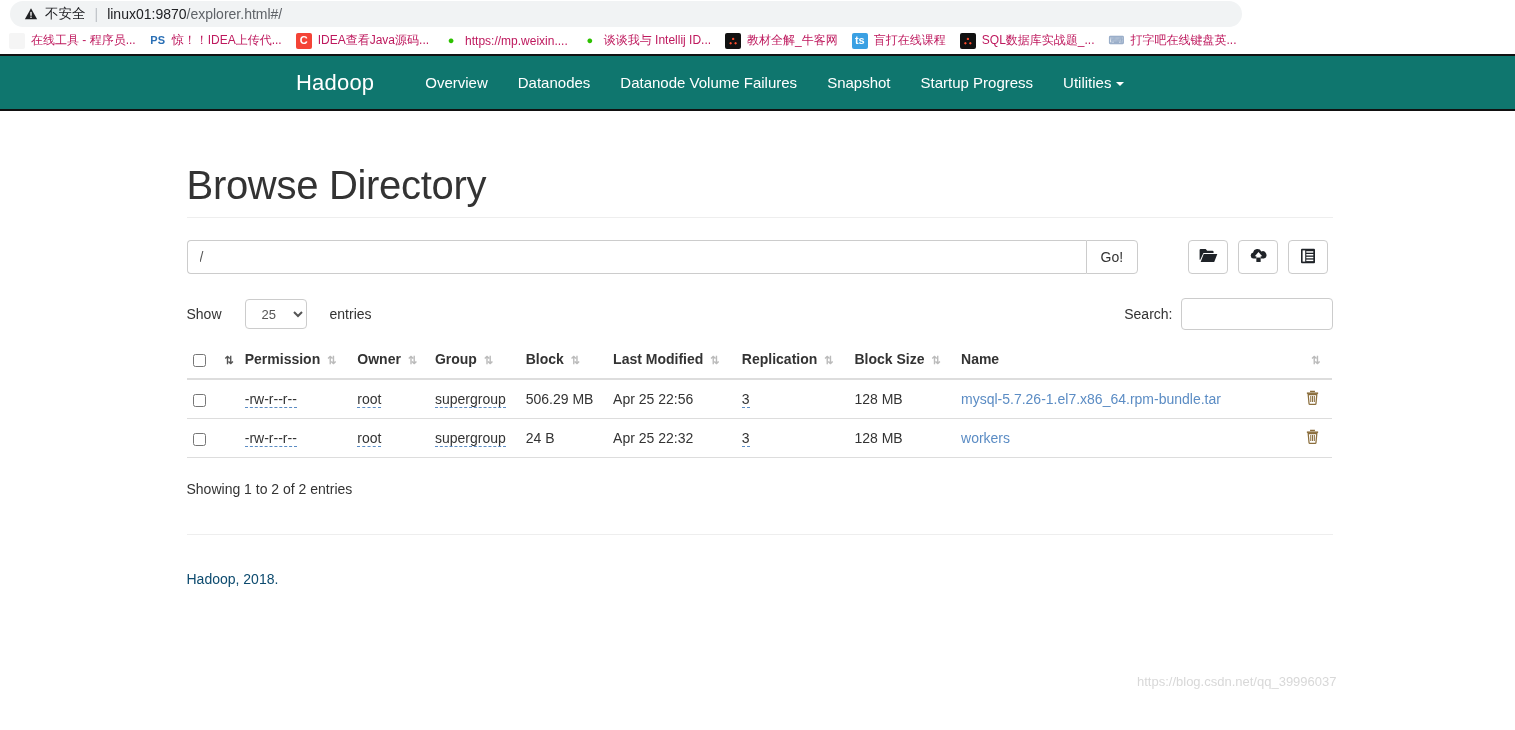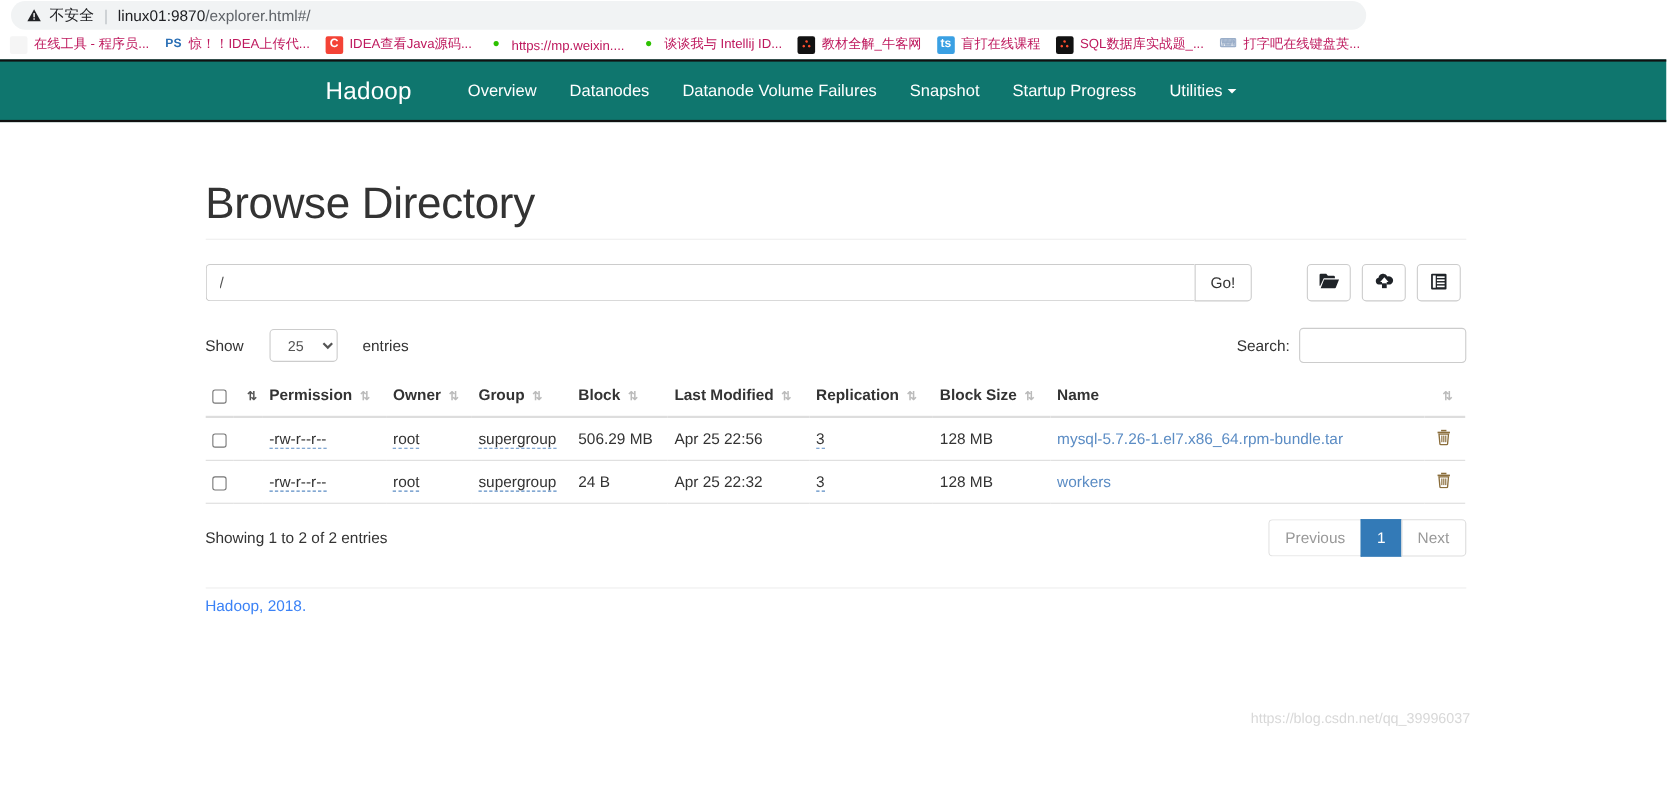--- a/index.html
+++ b/index.html
@@ -283,21 +283,21 @@
   }
   .page-btn:first-child { border-radius: 4px 0 0 4px; color: #999; }
   .page-btn:last-child { border-right: 1px solid #ddd; border-radius: 0 4px 4px 0; color: #999; }
   .page-btn.active {
     background: #337ab7;
     border-color: #337ab7;
     color: #fff;
   }
 
   #footer-rule { border-top: 1px solid #eee; margin-top: 27px; }
-  #page-footer { font-size: 14px; color: #3b82f6; margin-top: 7px; }
+  #page-footer { font-size: 14px; color: #0c4a6e; margin-top: 36px; }
 
   #watermark {
     position: absolute;
     right: -4px;
     bottom: -102px;
     font-size: 13px;
     color: #d8d8d8;
     white-space: nowrap;
   }
 </style>
@@ -495,24 +495,19 @@
                   <rect x="5.6" y="6.4" width="1.1" height="6.4" fill="#8a6d3b"></rect>
                   <rect x="7.5" y="6.4" width="1.1" height="6.4" fill="#8a6d3b"></rect>
                   <rect x="9.4" y="6.4" width="1.1" height="6.4" fill="#8a6d3b"></rect>
                 </svg></span></button></td>
         </tr>
       </tbody>
   </table>
 
   <div id="table-footer">
     <div id="info-text">Showing 1 to 2 of 2 entries</div>
-    <div id="pagination">
-        <button class="page-btn">Previous</button>
-        <button class="page-btn active">1</button>
-        <button class="page-btn">Next</button>
-      </div>
   </div>
 
   <div id="footer-rule"></div>
   <div id="page-footer">Hadoop, 2018.</div>
 
   <div id="watermark">https://blog.csdn.net/qq_39996037</div>
 </div>
 
 </body></html>

